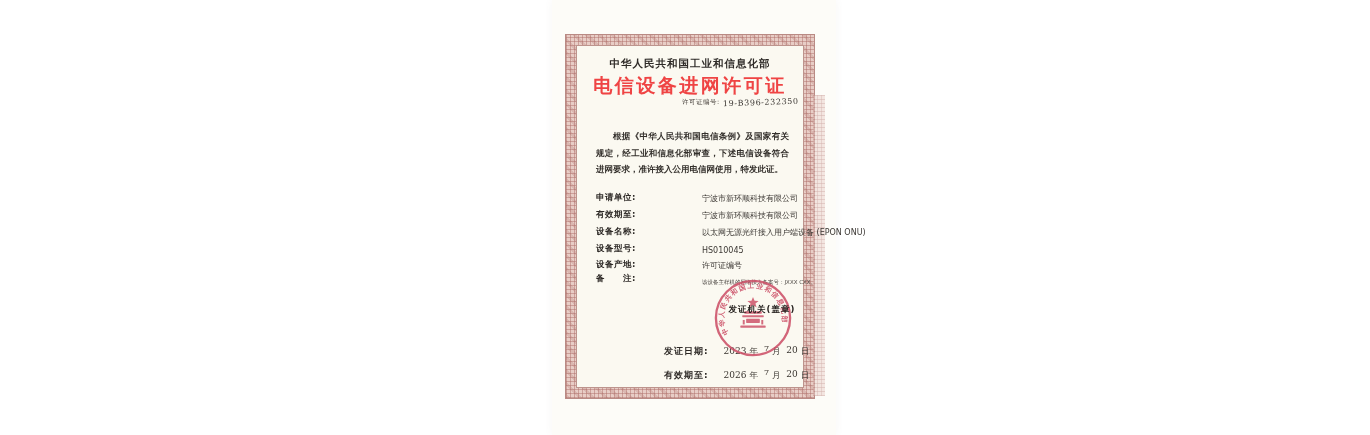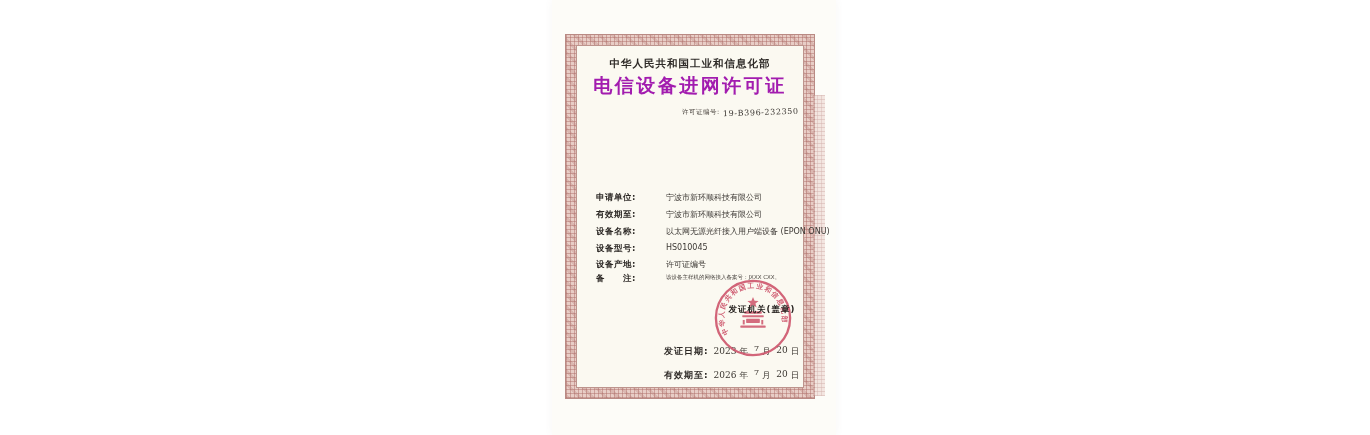--- a/index.html
+++ b/index.html
@@ -22,46 +22,46 @@
   .frame-inner { position:absolute; inset:10px; border:1px solid #bd948d; background:#fbf9f1; }
   .edge-strip { position:absolute; left:261px; top:95px; width:12px; height:301px; opacity:.5;
     background:
       repeating-linear-gradient(0deg, rgba(170,104,99,.5) 0 1px, transparent 1px 4px),
       repeating-linear-gradient(90deg, rgba(170,104,99,.4) 0 1px, transparent 1px 4px),
       #eacfc9; }
 
   .issuer { position:absolute; left:28px; top:57px; width:220px; text-align:center;
     font-size:10.5px; font-weight:bold; letter-spacing:1px; color:#2e2a27; }
   .title { position:absolute; left:18px; top:73px; width:240px; text-align:center;
-    font-size:19px; font-weight:bold; letter-spacing:2.5px; color:#a21caf; }
+    font-size:19px; font-weight:bold; letter-spacing:2.5px; color:#ef4444; }
 
-  .license-row { position:absolute; left:130px; top:108px; display:flex; align-items:flex-end; }
+  .license-row { position:absolute; left:130px; top:98px; display:flex; align-items:flex-end; }
   .license-label { font-size:6.5px; color:#4a443f; letter-spacing:.5px; }
   .license-no { font-size:8px; color:#3a3632; margin-left:3px;
     font-family:"DejaVu Serif", serif; letter-spacing:.6px;
     transform:rotate(-2deg); display:inline-block; }
 
   .body-par { position:absolute; left:44px; top:128px; width:193px;
     font-family:"DejaVu Serif", serif; font-weight:600;
     font-size:8.5px; line-height:16.5px; text-align:justify; text-indent:2em; color:#34302c; }
 
   .fields { position:absolute; left:44px; top:192px; width:205px; }
-  .frow { position:absolute; left:0; display:flex; align-items:flex-start; width:205px; }
+  .frow { position:absolute; left:0; display:flex; align-items:flex-end; width:205px;gap:36px; }
   .flabel { font-weight:bold; font-size:8.5px; letter-spacing:.5px; color:#2d2926;
     width:42px; flex:0 0 42px; white-space:nowrap; }
   .fvalue { font-size:8px; color:#3b3733; white-space:nowrap;margin-left:28px; }
   .fvalue.tiny { font-size:5.5px; position:relative; top:1px; color:#4a4540; }
 
   .seal { position:absolute; left:160px; top:277px; width:82px; height:82px;
     opacity:.93; z-index:4; filter:blur(.2px); }
   .seal-overlay { position:absolute; left:146px; top:304px; width:128px; z-index:5;
     text-align:center; font-size:8.5px; font-weight:bold; letter-spacing:1px; color:#272320; }
 
   .date-row { position:absolute; display:flex; align-items:baseline; }
-  .dlabel { font-weight:bold; font-size:9px; letter-spacing:1px; color:#2d2926; margin-right:2px; }
+  .dlabel { font-weight:bold; font-size:9px; letter-spacing:1px; color:#2d2926; margin-right:12px; }
   .dval  { font-family:"DejaVu Serif", serif; font-size:9px; color:#39342f; }
   .dval .num  { margin:14px 3px; }
   .dval .unit { font-family:"DejaVu Sans", sans-serif; font-size:8.5px; }
   .dval .raise { position:relative; top:-3px; font-size:8px; }
   .dval .raise2 { position:relative; top:-1px; }
 </style>
 </head>
 <body>
 
 <div class="stage">
@@ -73,20 +73,21 @@
     <div class="edge-strip"></div>
 
     <div class="issuer">中华人民共和国工业和信息化部</div>
     <div class="title">电信设备进网许可证</div>
 
     <div class="license-row">
       <span class="license-label">许可证编号:</span>
       <span class="license-no">19-B396-232350</span>
     </div>
 
+    <div class="body-par">根据《中华人民共和国电信条例》及国家有关规定，经工业和信息化部审查，下述电信设备符合进网要求，准许接入公用电信网使用，特发此证。</div>
 
     <div class="fields">
       <div class="frow" style="top:0">
         <span class="flabel">申请单位:</span>
         <span class="fvalue">宁波市新环顺科技有限公司</span>
       </div>
       <div class="frow" style="top:17px">
         <span class="flabel">有效期至:</span>
         <span class="fvalue">宁波市新环顺科技有限公司</span>
       </div>

